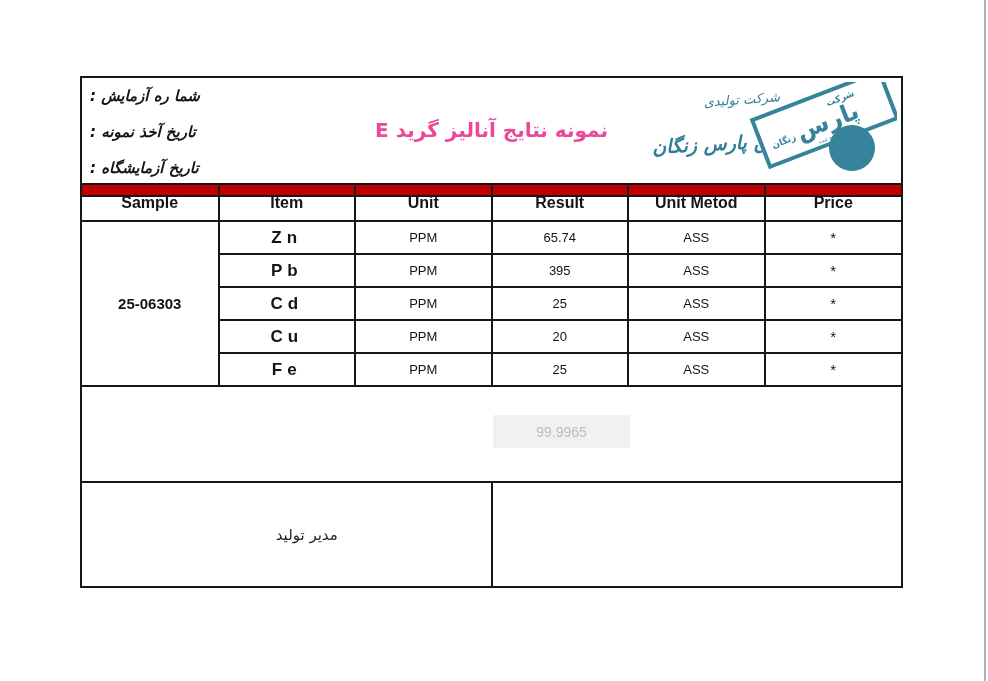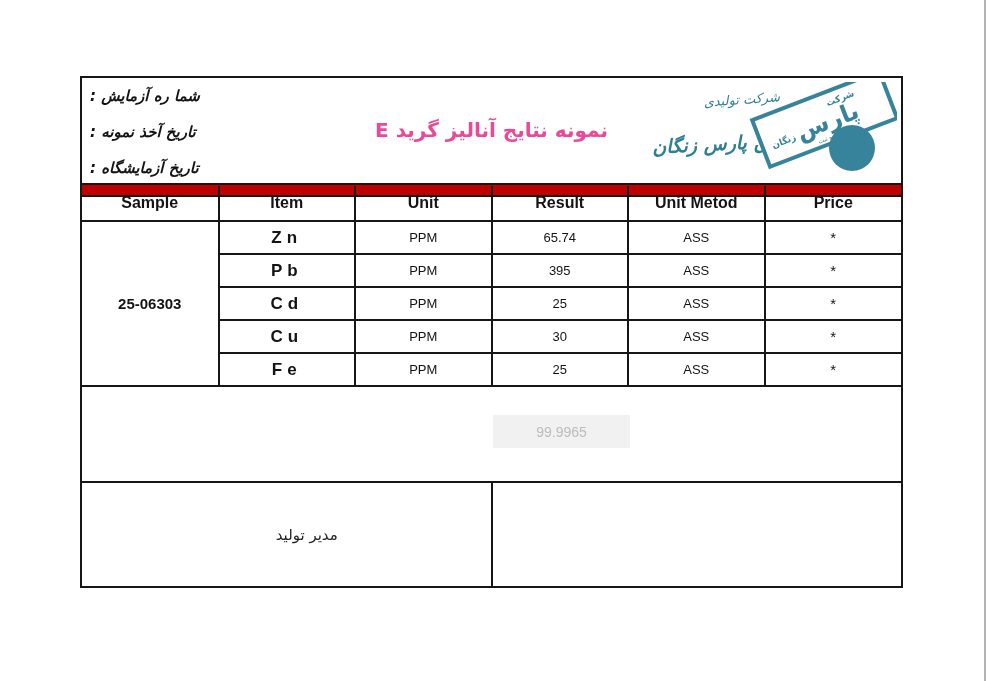--- a/index.html
+++ b/index.html
@@ -129,21 +129,21 @@
       <tr>
         <td class="item-cell">Cd</td>
         <td>PPM</td>
         <td>25</td>
         <td>ASS</td>
         <td class="price-cell">*</td>
       </tr>
       <tr>
         <td class="item-cell">Cu</td>
         <td>PPM</td>
-        <td>30</td>
+        <td>20</td>
         <td>ASS</td>
         <td class="price-cell">*</td>
       </tr>
       <tr>
         <td class="item-cell">Fe</td>
         <td>PPM</td>
         <td>25</td>
         <td>ASS</td>
         <td class="price-cell">*</td>
       </tr>

